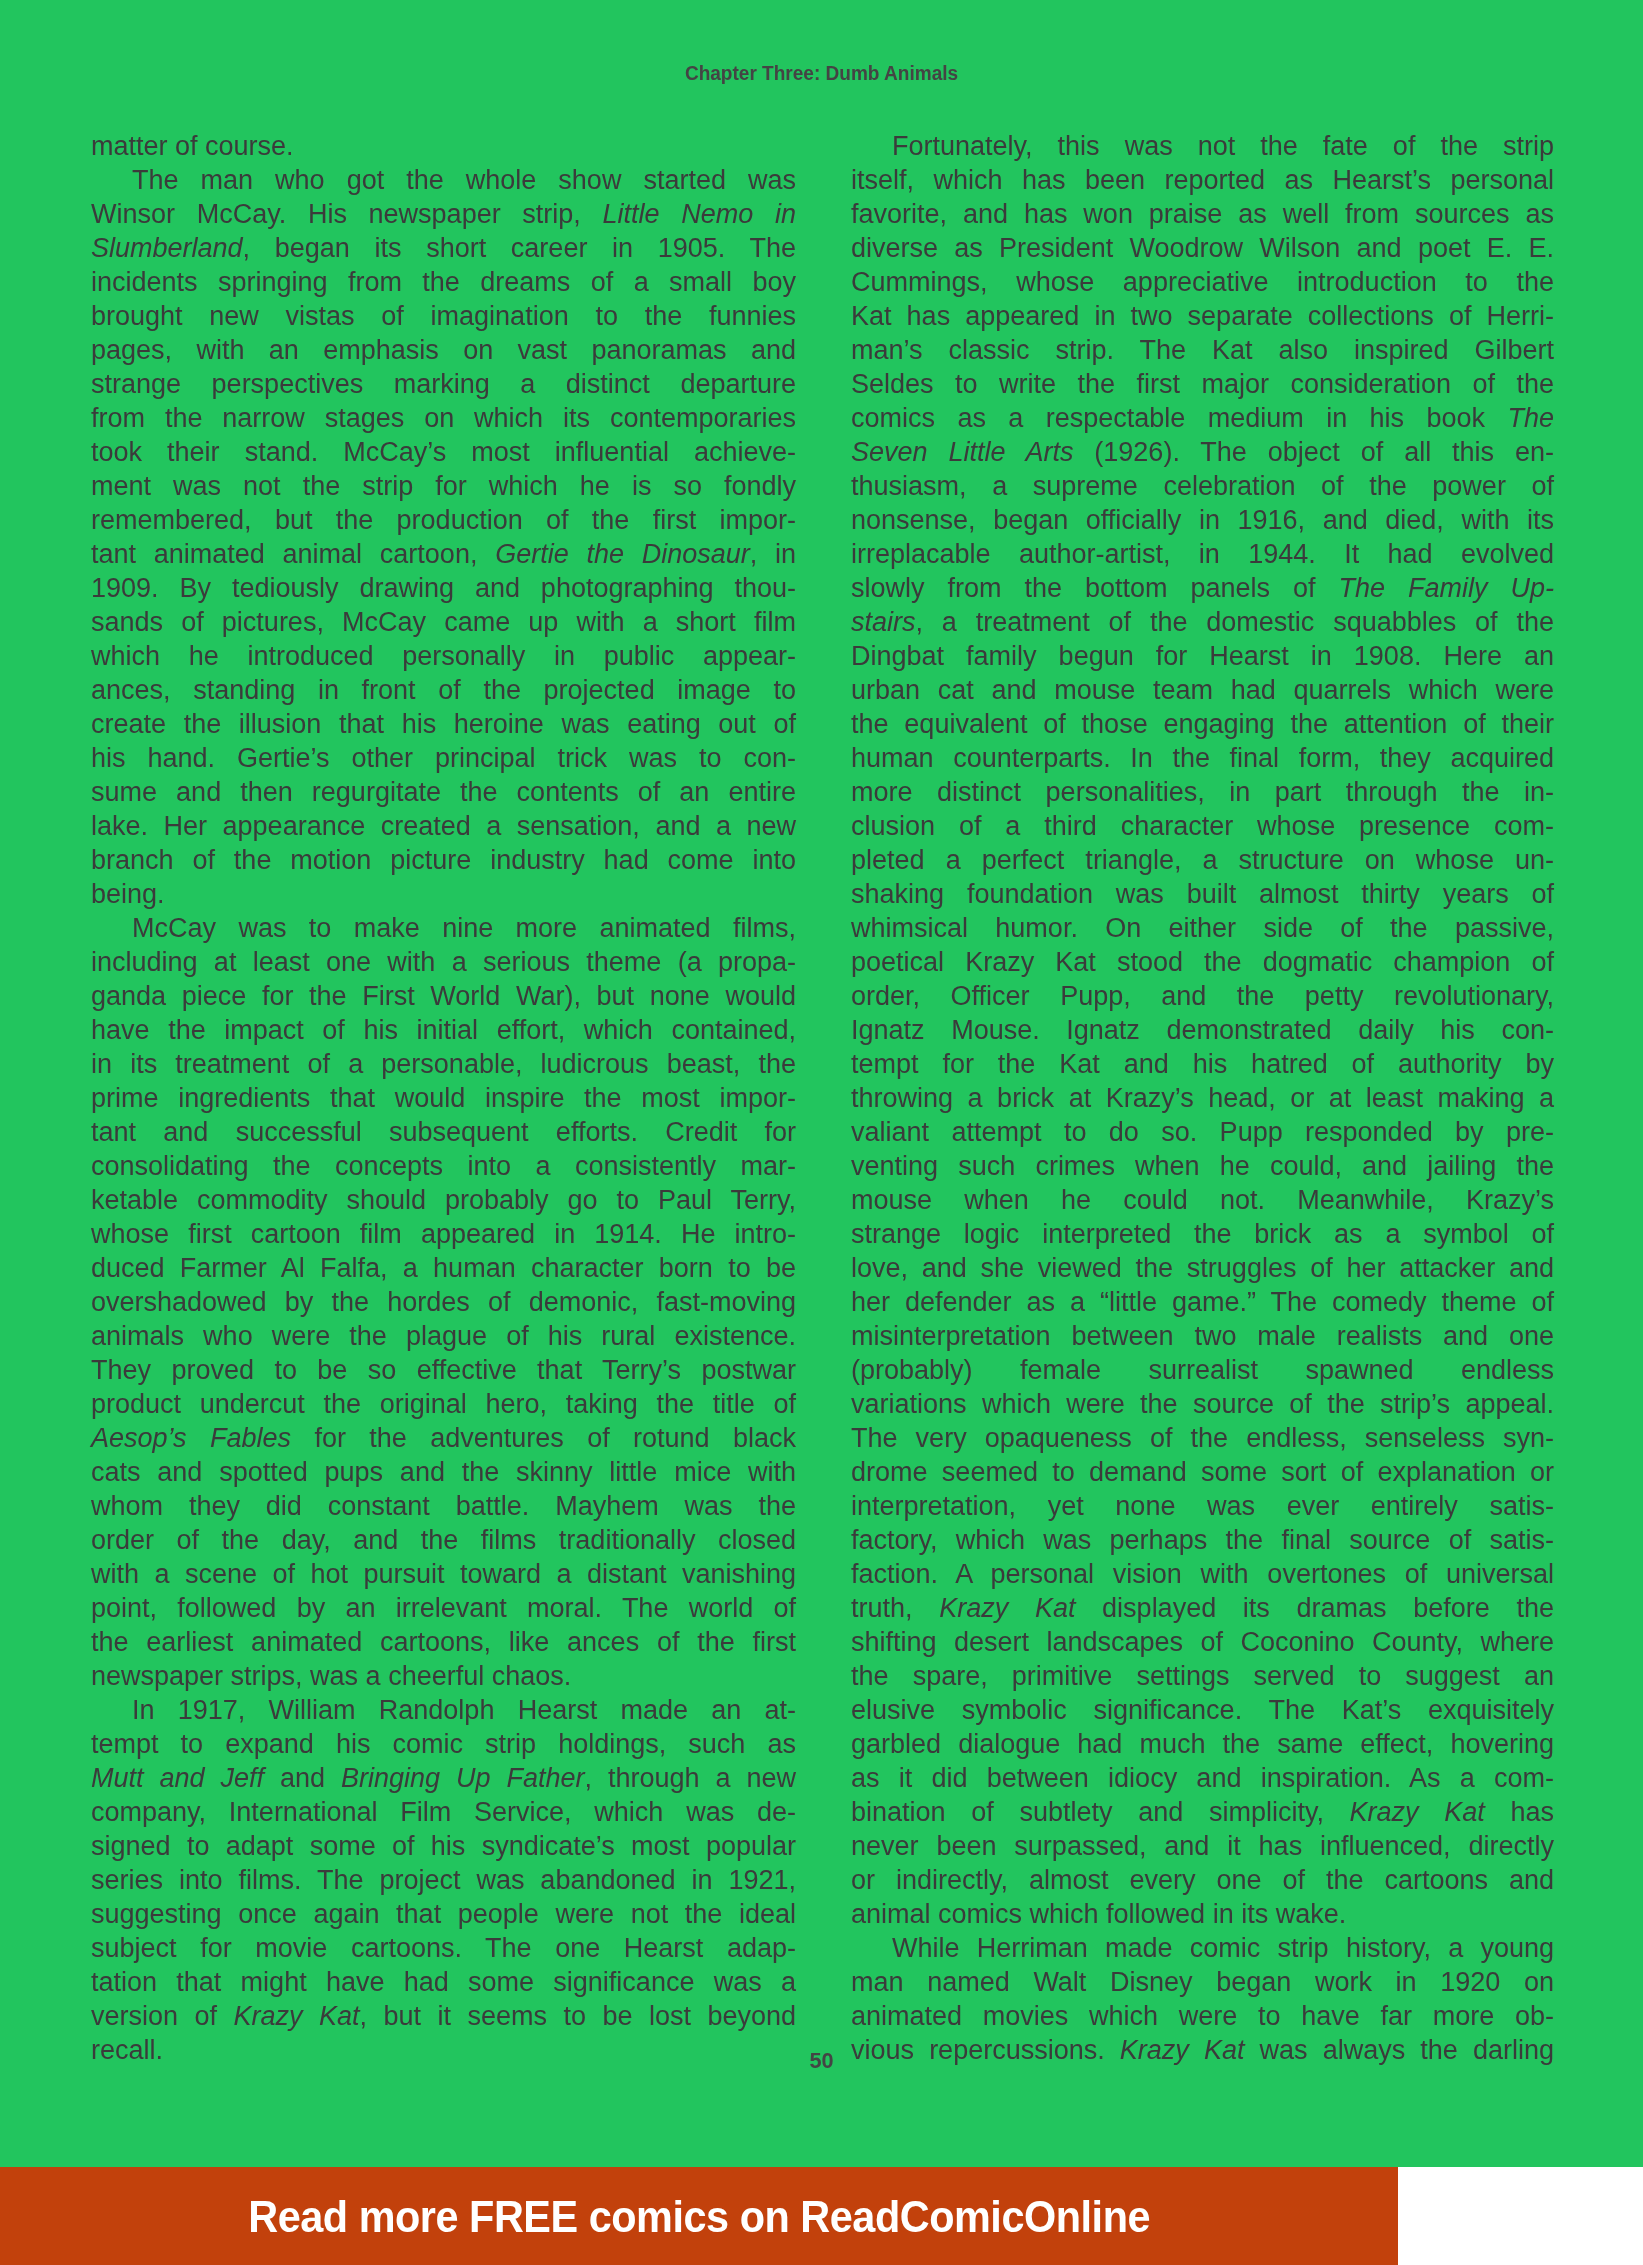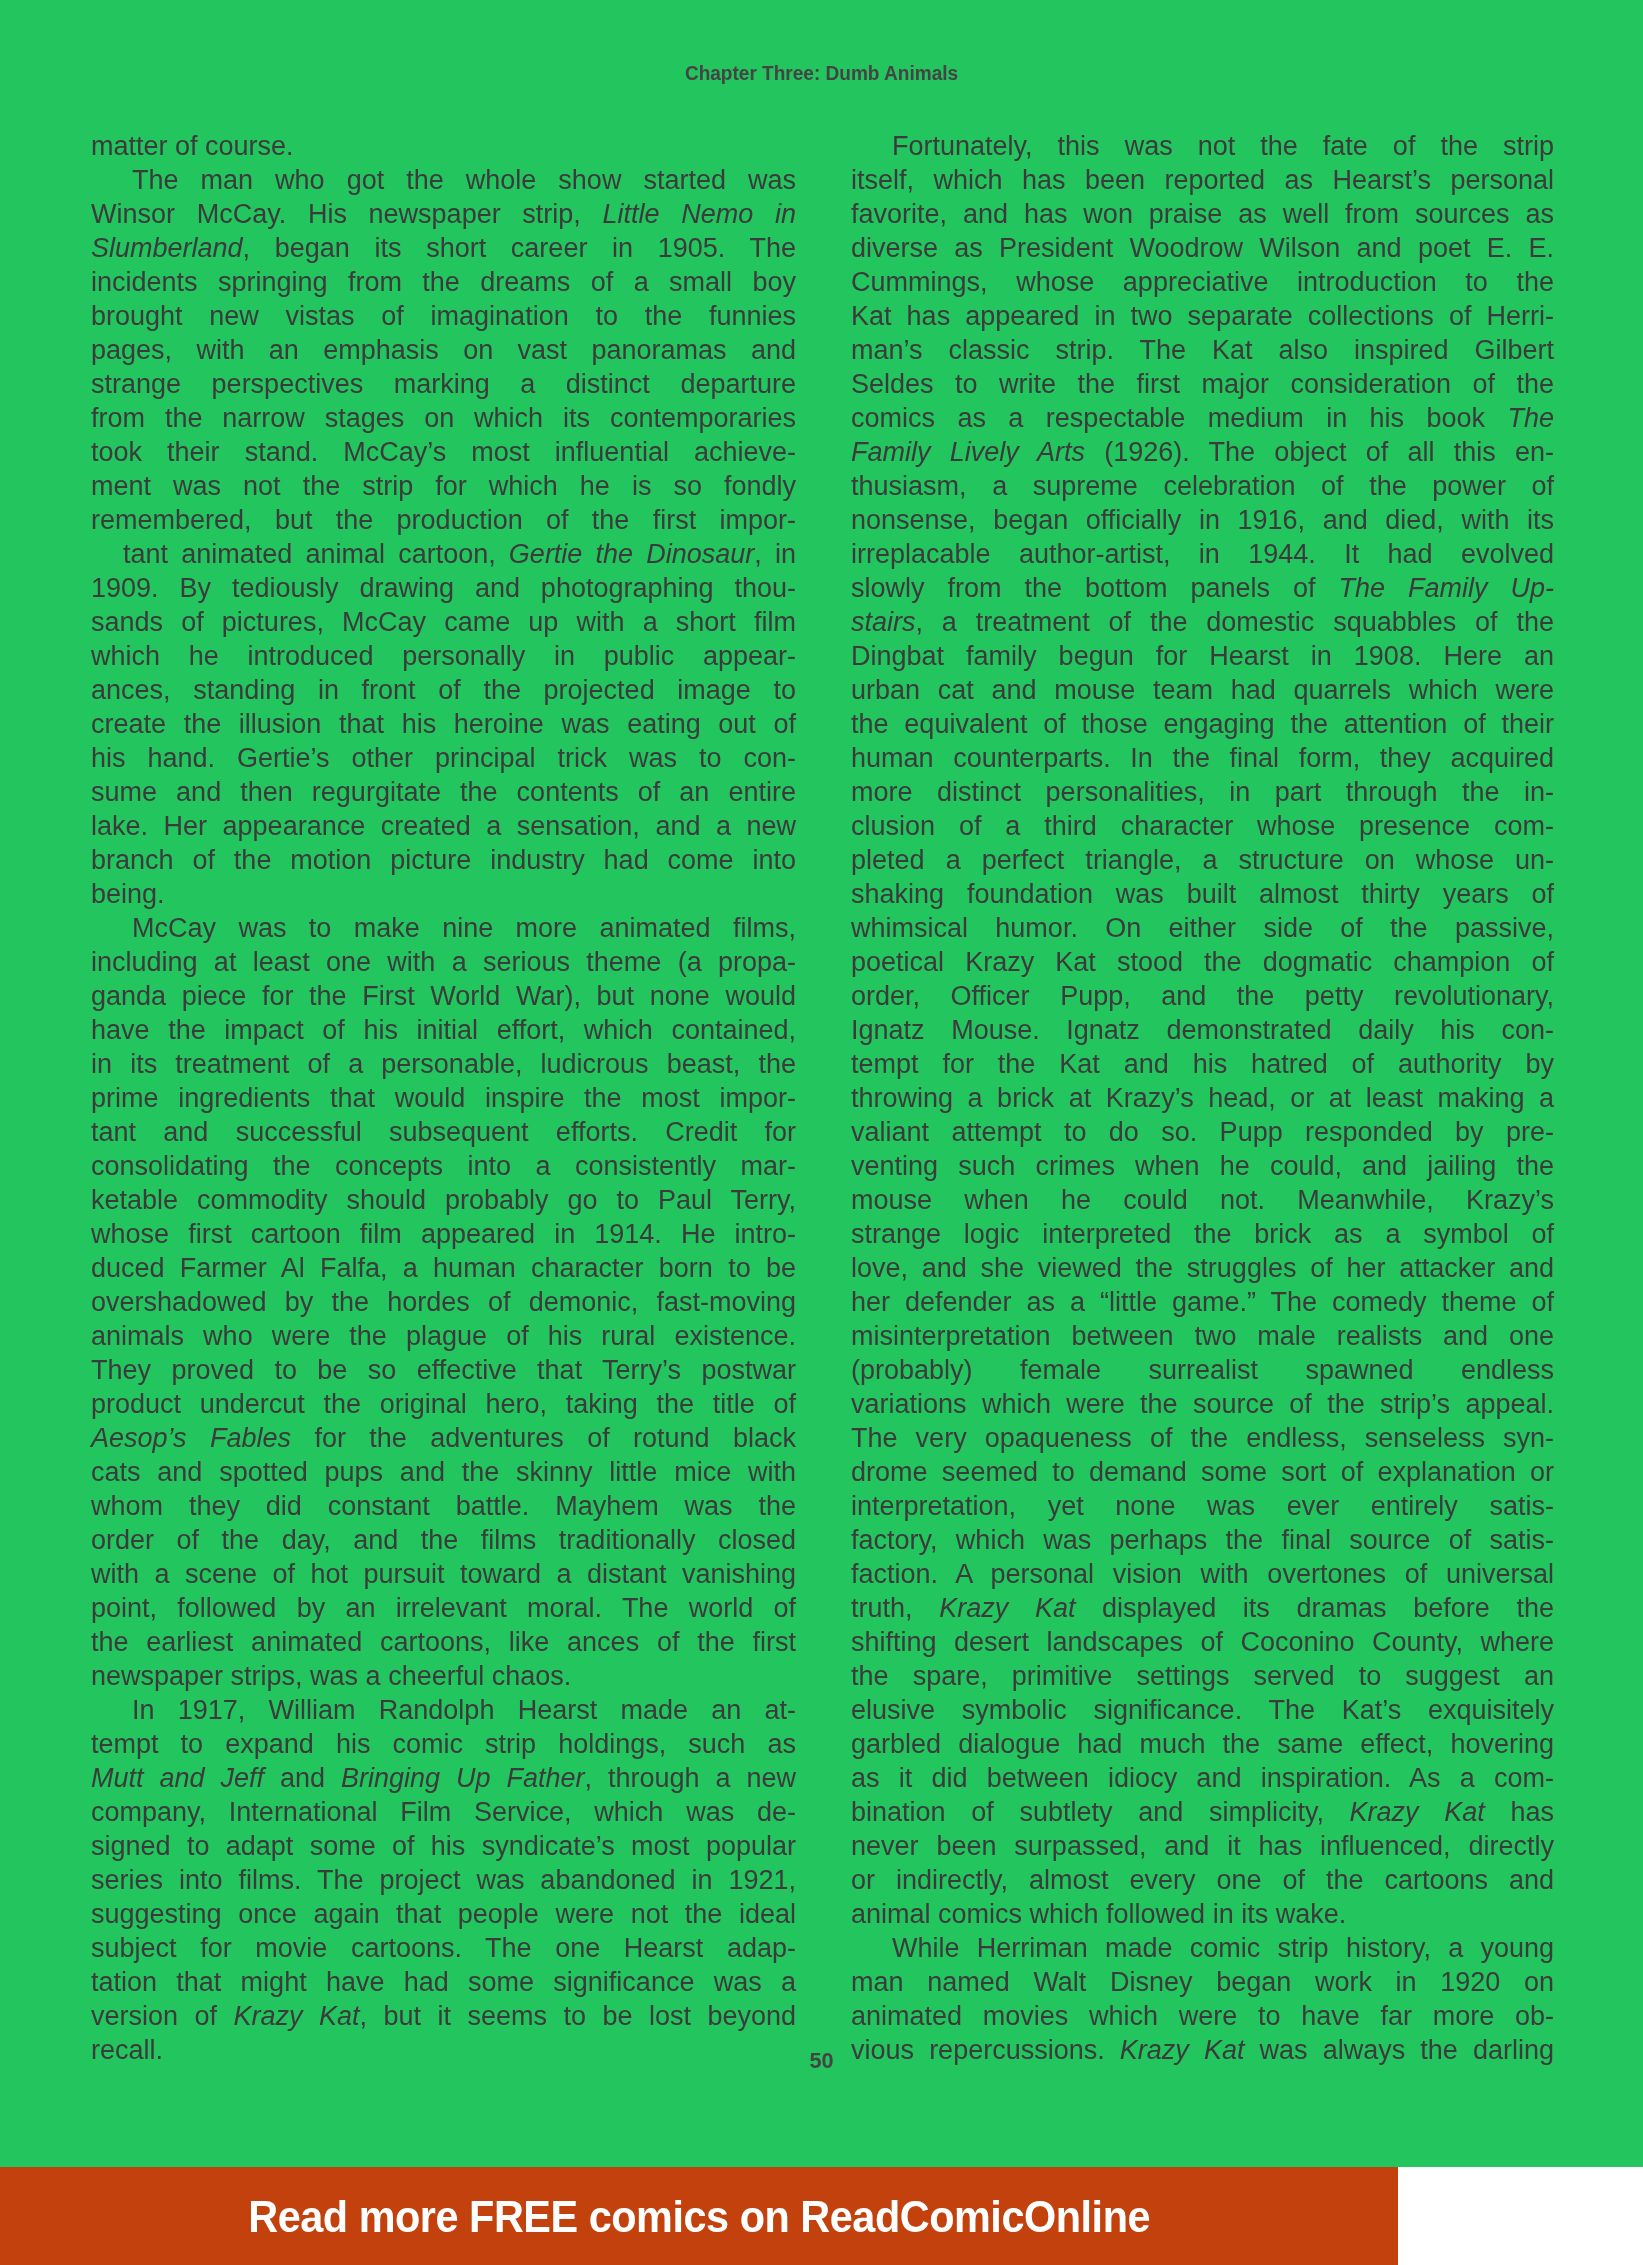--- a/index.html
+++ b/index.html
@@ -48,21 +48,21 @@
       <span class="line">Winsor McCay. His newspaper strip, <i>Little Nemo in</i></span>
       <span class="line"><i>Slumberland</i>, began its short career in 1905. The</span>
       <span class="line">incidents springing from the dreams of a small boy</span>
       <span class="line">brought new vistas of imagination to the funnies</span>
       <span class="line">pages, with an emphasis on vast panoramas and</span>
       <span class="line">strange perspectives marking a distinct departure</span>
       <span class="line">from the narrow stages on which its contemporaries</span>
       <span class="line">took their stand. McCay’s most influential achieve-</span>
       <span class="line">ment was not the strip for which he is so fondly</span>
       <span class="line">remembered, but the production of the first impor-</span>
-      <span class="line" style="letter-spacing: 0px; margin-left: 32px;">tant animated animal cartoon, <i>Gertie the Dinosaur</i>, in</span>
+      <span class="line" style="letter-spacing: 0px;">tant animated animal cartoon, <i>Gertie the Dinosaur</i>, in</span>
       <span class="line">1909. By tediously drawing and photographing thou-</span>
       <span class="line">sands of pictures, McCay came up with a short film</span>
       <span class="line">which he introduced personally in public appear-</span>
       <span class="line">ances, standing in front of the projected image to</span>
       <span class="line">create the illusion that his heroine was eating out of</span>
       <span class="line">his hand. Gertie’s other principal trick was to con-</span>
       <span class="line">sume and then regurgitate the contents of an entire</span>
       <span class="line">lake. Her appearance created a sensation, and a new</span>
       <span class="line">branch of the motion picture industry had come into</span>
       <span class="line last">being.</span>
@@ -104,21 +104,21 @@
   <div class="col col-right" id="col-right">
       <span class="line ind">Fortunately, this was not the fate of the strip</span>
       <span class="line">itself, which has been reported as Hearst’s personal</span>
       <span class="line">favorite, and has won praise as well from sources as</span>
       <span class="line">diverse as President Woodrow Wilson and poet E. E.</span>
       <span class="line">Cummings, whose appreciative introduction to the</span>
       <span class="line">Kat has appeared in two separate collections of Herri-</span>
       <span class="line">man’s classic strip. The Kat also inspired Gilbert</span>
       <span class="line">Seldes to write the first major consideration of the</span>
       <span class="line">comics as a respectable medium in his book <i>The</i></span>
-      <span class="line"><i>Family Lively Arts</i> (1926). The object of all this en-</span>
+      <span class="line"><i>Seven Little Arts</i> (1926). The object of all this en-</span>
       <span class="line">thusiasm, a supreme celebration of the power of</span>
       <span class="line">nonsense, began officially in 1916, and died, with its</span>
       <span class="line">irreplacable author-artist, in 1944. It had evolved</span>
       <span class="line">slowly from the bottom panels of <i>The Family Up-</i></span>
       <span class="line"><i>stairs</i>, a treatment of the domestic squabbles of the</span>
       <span class="line">Dingbat family begun for Hearst in 1908. Here an</span>
       <span class="line">urban cat and mouse team had quarrels which were</span>
       <span class="line">the equivalent of those engaging the attention of their</span>
       <span class="line">human counterparts. In the final form, they acquired</span>
       <span class="line">more distinct personalities, in part through the in-</span>

